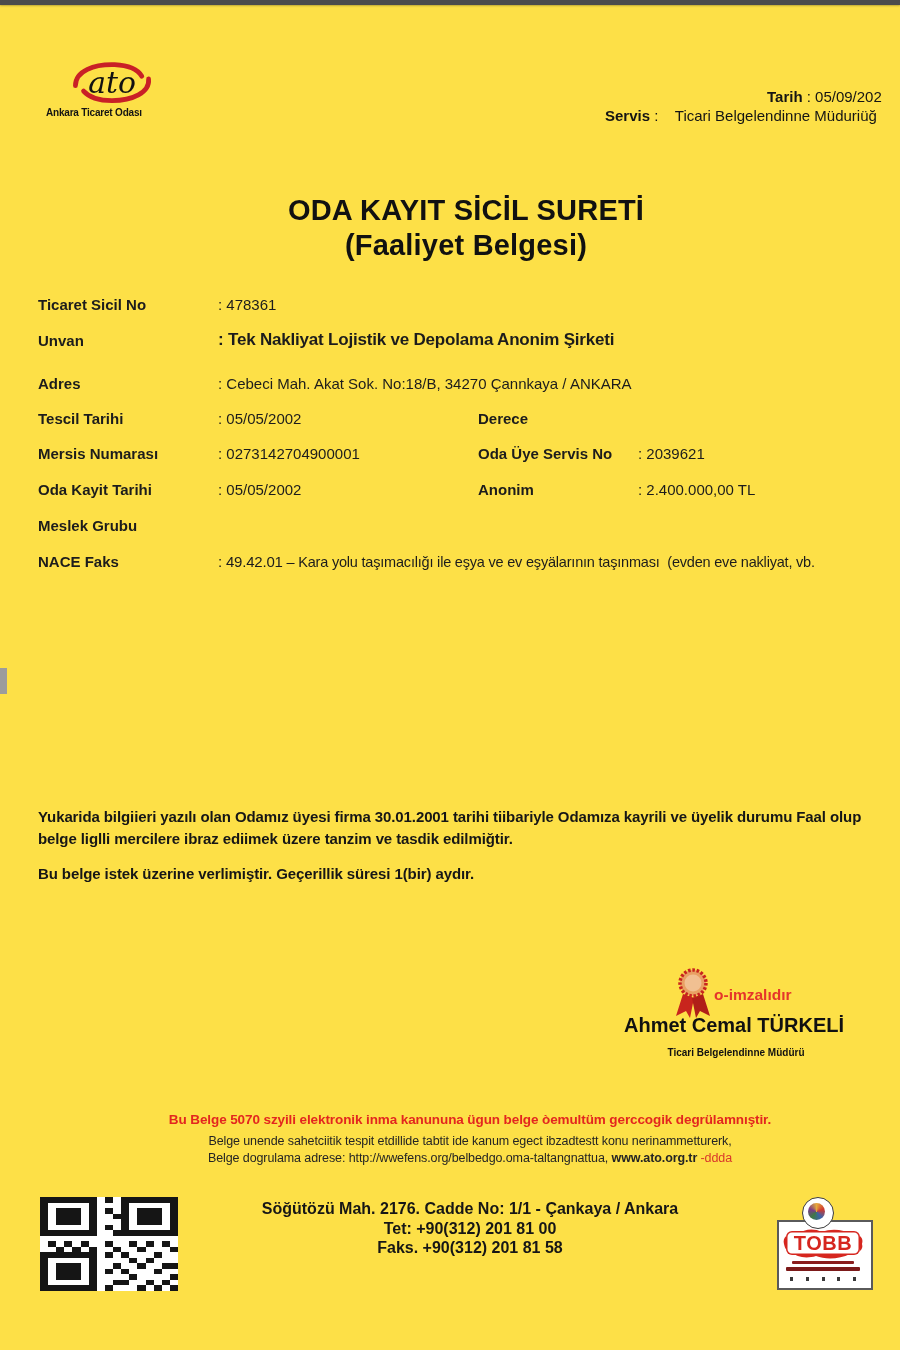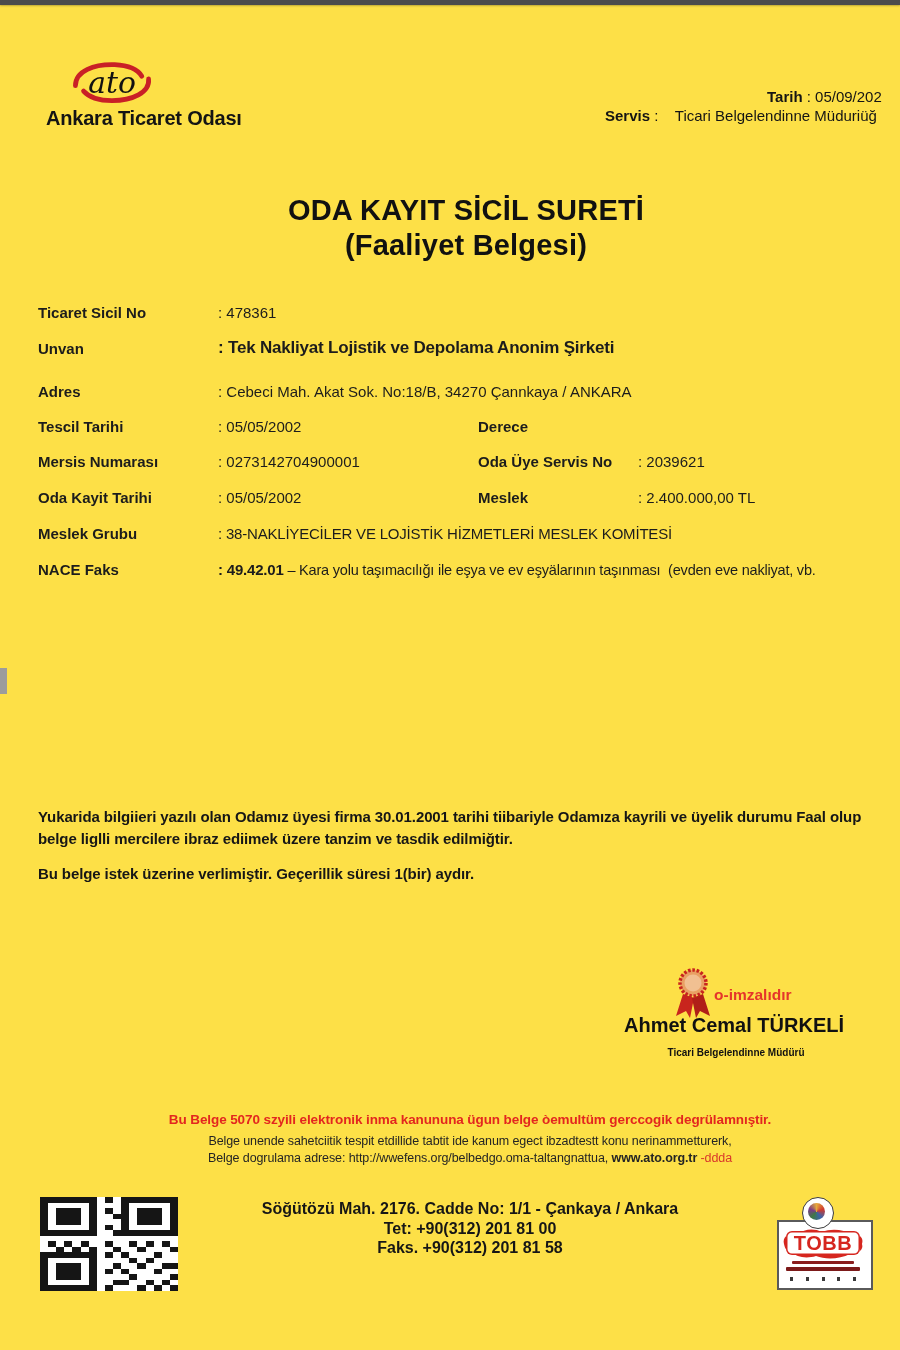--- a/index.html
+++ b/index.html
@@ -7,38 +7,38 @@
     position:relative;width:900px;height:1350px;overflow:hidden;
     background:#fde047;color:#1c1c1c;
     font-family:"Liberation Sans",sans-serif;
     margin:0 auto;
   }
   .topbar{position:absolute;left:0;top:0;width:900px;height:5px;background:#4c4c4c;box-shadow:0 1px 2px rgba(0,0,0,.25);}
   .edge-artifact{position:absolute;left:0;top:668px;width:7px;height:26px;background:#9c9c9c;}
 
   
   .logo{position:absolute;left:70px;top:56px;width:84px;height:54px;}
-  .orgname{position:absolute;left:46px;top:107px;font-size:20px;font-weight:bold;letter-spacing:-.2px;color:#141414;}
+  .orgname{position:absolute;left:46px;top:107px;font-size:10px;font-weight:bold;letter-spacing:-.2px;color:#141414;}
   .hdr-line{position:absolute;white-space:pre;font-size:15px;color:#141414;}
   .hdr-date{left:767px;top:88px;}
   .hdr-servis{left:605px;top:107px;}
   .hdr-line b{font-weight:bold;}
 
   .title{position:absolute;left:16px;top:193px;width:900px;text-align:center;font-weight:bold;font-size:29px;line-height:35px;letter-spacing:.2px;color:#111;}
 
   
-  .lbl,.val,.lbl2,.val2{position:absolute;font-size:15px;white-space:pre;margin-top:8px;}
+  .lbl,.val,.lbl2,.val2{position:absolute;font-size:15px;white-space:pre;}
   .lbl{left:38px;font-weight:bold;}
   .val{left:218px;}
   .lbl2{left:478px;font-weight:bold;}
   .val2{left:638px;}
   .val-unvan{font-weight:bold;font-size:17px;letter-spacing:-.2px;}
   .val-caps{letter-spacing:-.2px;}
   .val-nace{font-size:14.5px;letter-spacing:-.2px;}
-  .val-nace b{font-weight:bold;font-size:15px;text-align:center;}
+  .val-nace b{font-weight:normal;font-size:15px;text-align:center;}
 
   .para{position:absolute;left:38px;width:848px;font-weight:bold;font-size:15px;line-height:21.5px;letter-spacing:-.1px;color:#161616;}
 
   
   .seal{position:absolute;left:673px;top:968px;width:40px;height:52px;}
   .esign{position:absolute;left:714px;top:986px;font-size:15.5px;font-weight:bold;color:#e5352b;}
   .sig-name{position:absolute;left:584px;top:1014px;width:300px;text-align:center;font-weight:bold;font-size:20px;color:#111;}
   .sig-title{position:absolute;left:586px;top:1047px;width:300px;text-align:center;font-weight:bold;font-size:10px;color:#111;}
 
   
@@ -101,25 +101,24 @@
   <div class="val" style="top:410px">: 05/05/2002</div>
   <div class="lbl2" style="top:410px">Derece</div>
 
   <div class="lbl" style="top:445px">Mersis Numarası</div>
   <div class="val" style="top:445px">: 0273142704900001</div>
   <div class="lbl2" style="top:445px">Oda Üye Servis No</div>
   <div class="val2" style="top:445px">: 2039621</div>
 
   <div class="lbl" style="top:481px">Oda Kayit Tarihi</div>
   <div class="val" style="top:481px">: 05/05/2002</div>
-  <div class="lbl2" style="top:481px">Meslek</div>
+  <div class="lbl2" style="top:481px">Anonim</div>
   <div class="val2" style="top:481px">: 2.400.000,00 TL</div>
 
   <div class="lbl" style="top:517px">Meslek Grubu</div>
-  <div class="val val-caps" style="top:517px">: 38-NAKLİYECİLER VE LOJİSTİK HİZMETLERİ MESLEK KOMİTESİ</div>
 
   <div class="lbl" style="top:553px">NACE Faks</div>
   <div class="val val-nace" style="top:553px"><b>: 49.42.01</b><span> – Kara yolu taşımacılığı ile eşya ve ev eşyälarının taşınması  (evden eve nakliyat, vb.</span></div>
 
   <div class="para" style="top:806px">Yukarida bilgiieri yazılı olan Odamız üyesi firma 30.01.2001 tarihi tiibariyle Odamıza kayrili ve üyelik durumu Faal olup belge liglli mercilere ibraz ediimek üzere tanzim ve tasdik edilmiğtir.</div>
   <div class="para" style="top:863px">Bu belge istek üzerine verlimiştir. Geçerillik süresi 1(bir) aydır.</div>
 
   <div class="seal">
     <svg width="40" height="52" viewBox="0 0 40 52">
       <path d="M10,26 L3,48 L13,43 L17,50 L21,30 Z" fill="#c8251d"></path>

